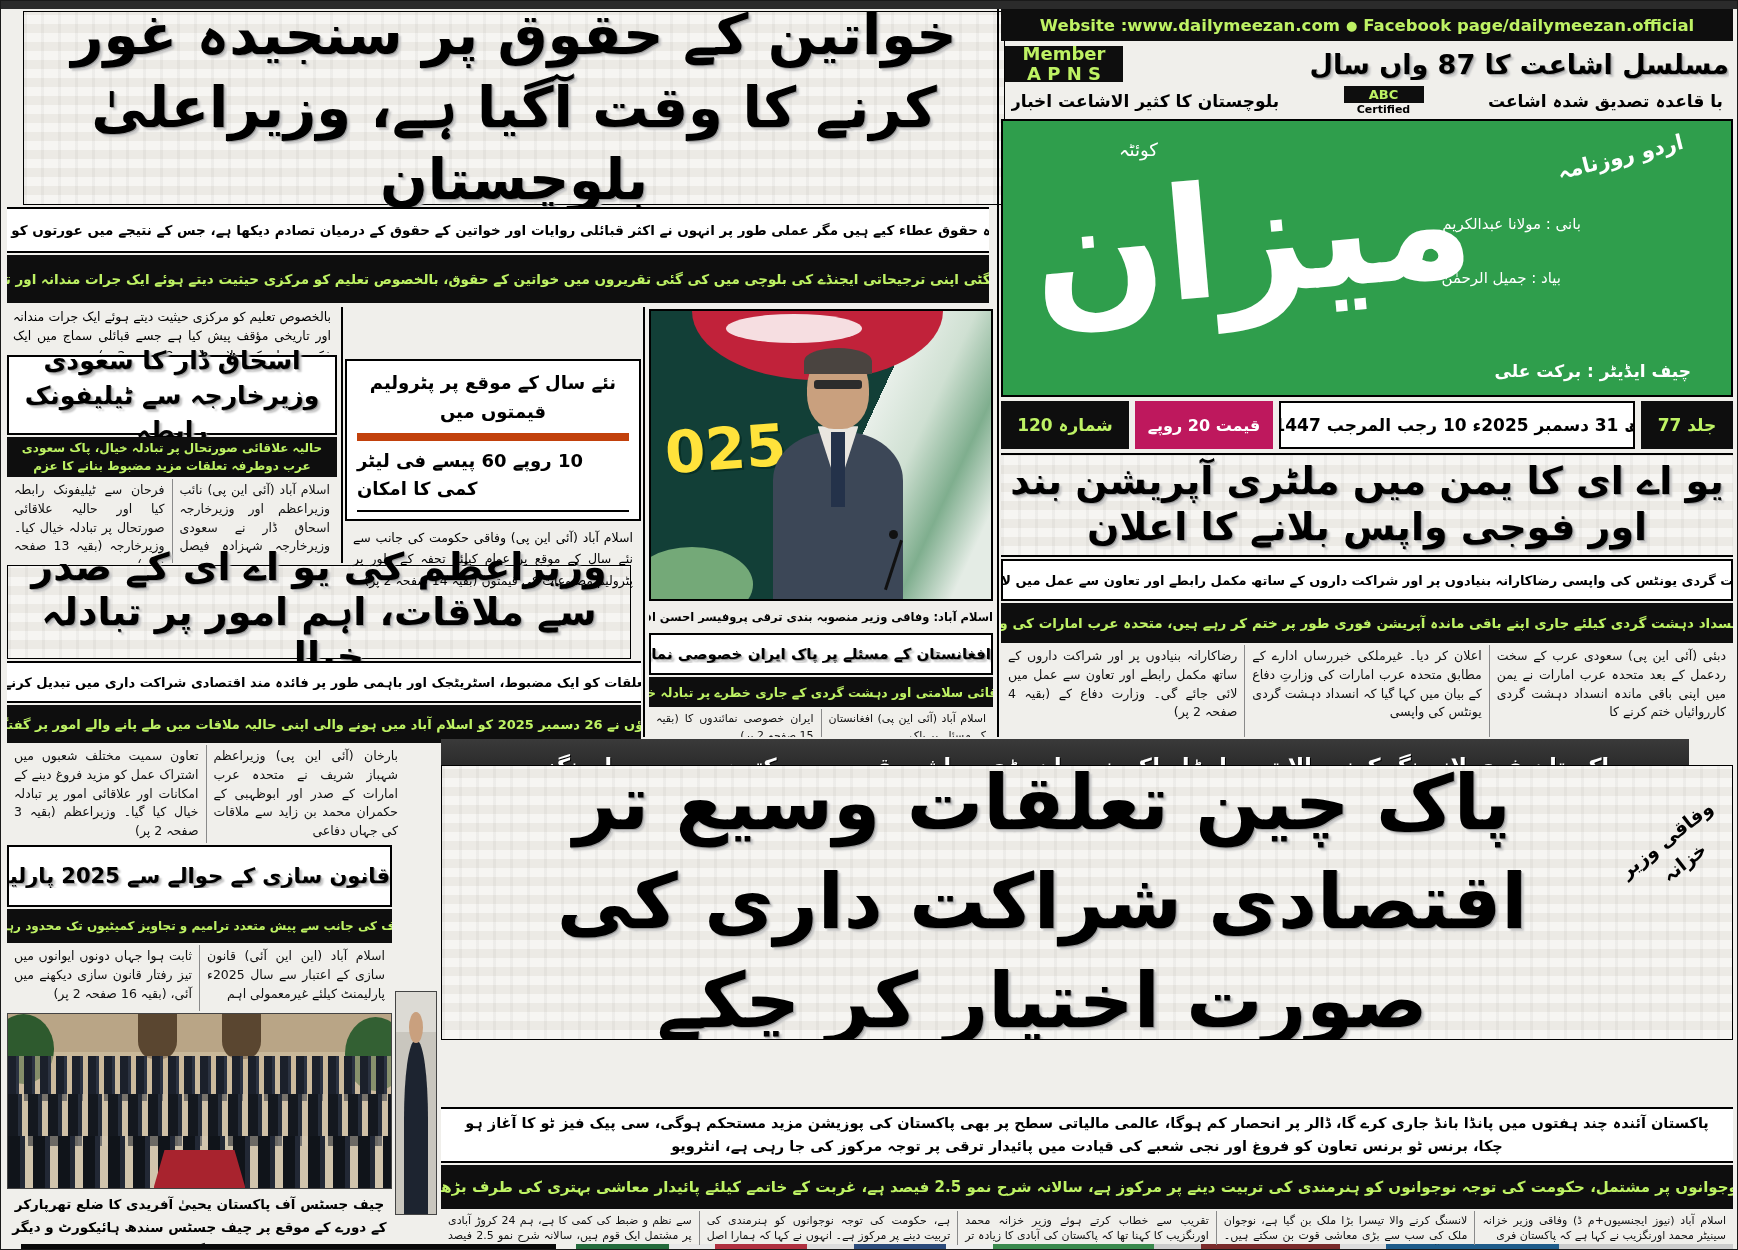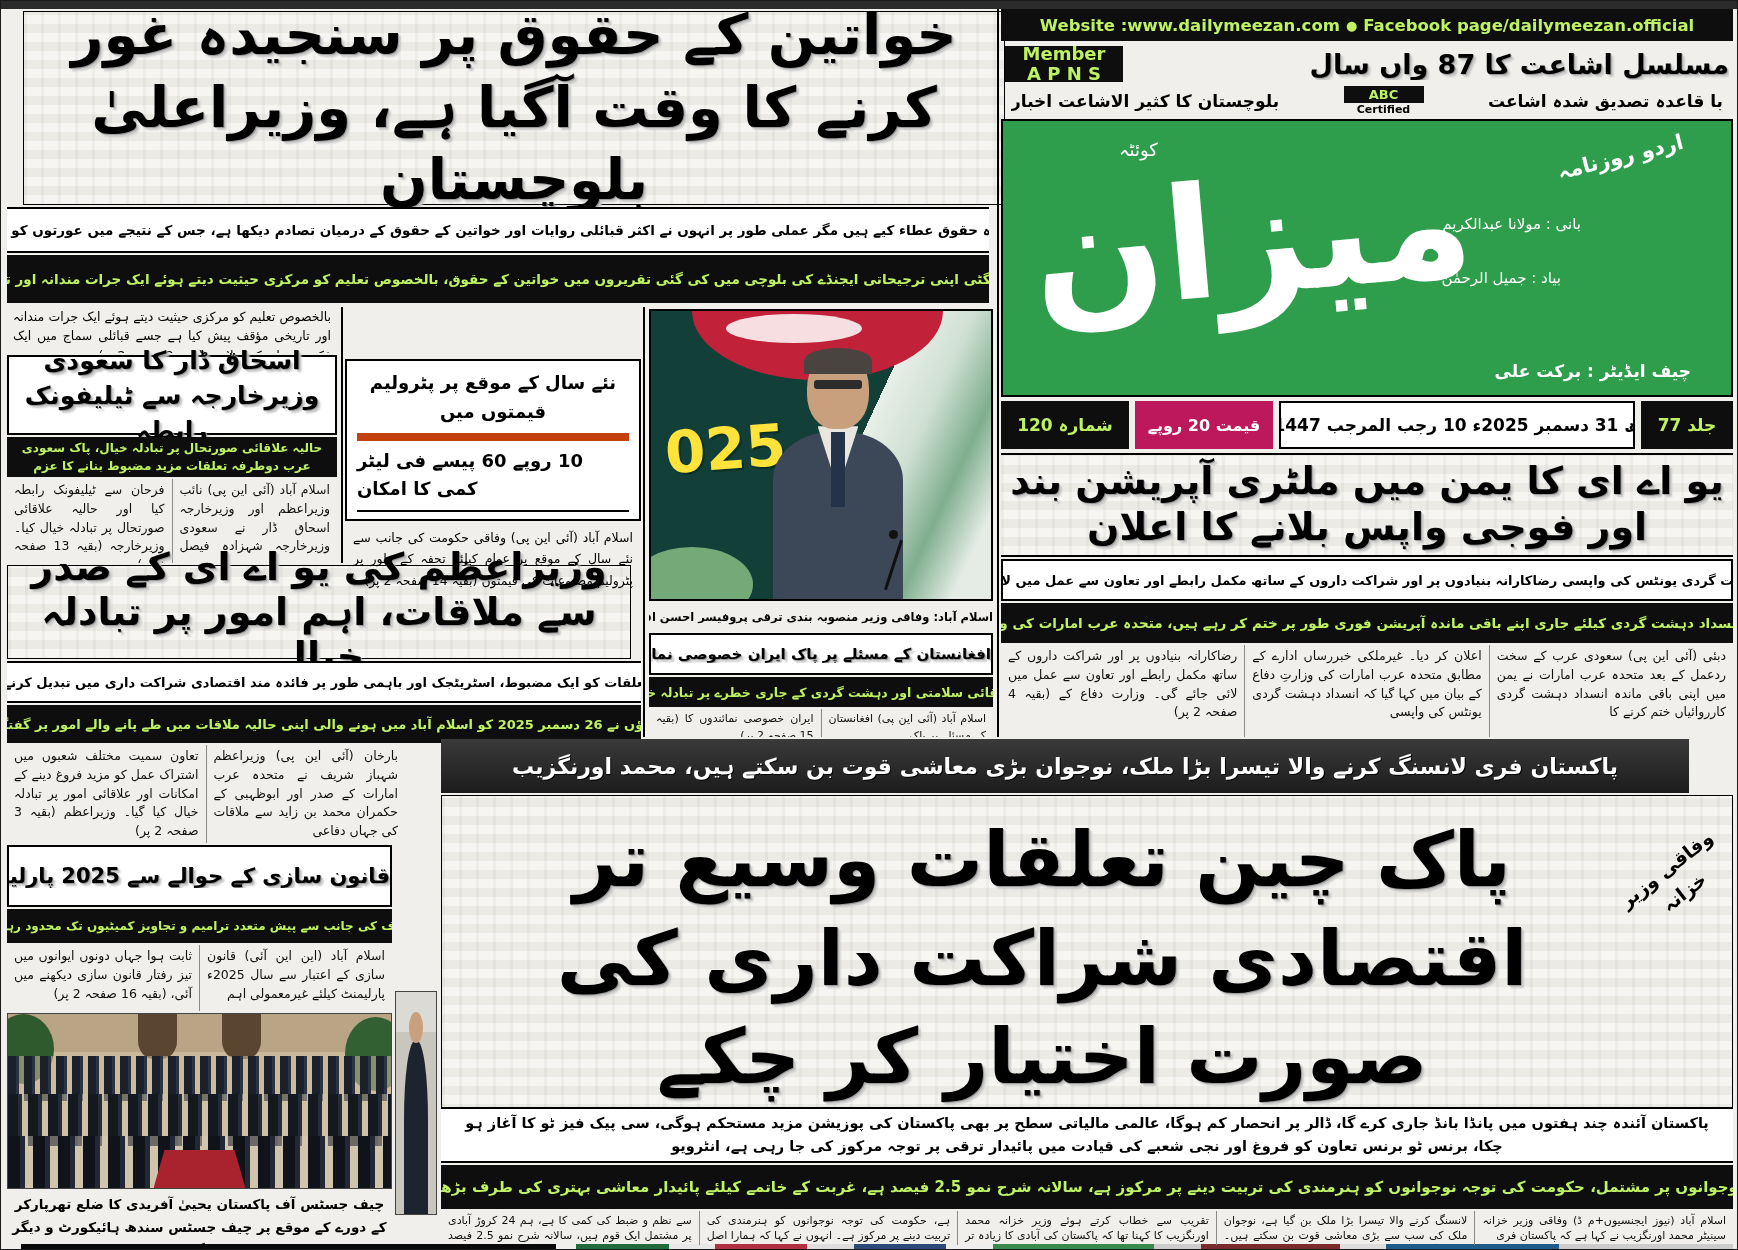--- a/index.html
+++ b/index.html
@@ -169,21 +169,21 @@
   </div>
   <div class="abs center rtl nowrap" style="left:1000px;top:558px;width:732px;height:42px;background:#fff;border:2px solid #000;font-size:13px;font-weight:bold">انسداد دہشت گردی یونٹس کی واپسی رضاکارانہ بنیادوں پر اور شراکت داروں کے ساتھ مکمل رابطے اور تعاون سے عمل میں لائی جائے گی</div>
   <div class="abs strip center rtl nowrap" style="left:1000px;top:602px;width:732px;height:40px;font-size:13.5px;font-weight:bold">یمن میں انسداد دہشت گردی کیلئے جاری اپنے باقی ماندہ آپریشن فوری طور پر ختم کر رہے ہیں، متحدہ عرب امارات کی وزارتِ دفاع</div>
   <div class="abs body-cols" style="left:1000px;top:644px;width:732px;height:92px">
     <div>دبئی (آئی این پی) سعودی عرب کے سخت ردعمل کے بعد متحدہ عرب امارات نے یمن میں اپنی باقی ماندہ انسداد دہشت گردی کارروائیاں ختم کرنے کا</div>
     <div>اعلان کر دیا۔ غیرملکی خبررساں ادارے کے مطابق متحدہ عرب امارات کی وزارتِ دفاع کے بیان میں کہا گیا کہ انسداد دہشت گردی یونٹس کی واپسی</div>
     <div>رضاکارانہ بنیادوں پر اور شراکت داروں کے ساتھ مکمل رابطے اور تعاون سے عمل میں لائی جائے گی۔ وزارت دفاع کے (بقیہ 4 صفحہ 2 پر)</div>
   </div>
 
   <div class="abs gstrip center rtl nowrap" style="left:440px;top:738px;width:1248px;height:54px;font-size:22px;font-weight:bold;letter-spacing:1px;text-shadow:1px 1px 0 #000">پاکستان فری لانسنگ کرنے والا تیسرا بڑا ملک، نوجوان بڑی معاشی قوت بن سکتے ہیں، محمد اورنگزیب</div>
-  <div class="abs box texture" style="left:440px;top:794px;width:1292px;height:328px;border-width:1.5px;overflow:hidden">
+  <div class="abs box texture" style="left:440px;top:764px;width:1292px;height:275px;border-width:1.5px;overflow:hidden">
     <div class="center rtl" style="position:absolute;left:0;top:0;right:90px;bottom:0">
       <div class="hl emboss" style="font-size:76px;line-height:1.3;text-align:center">پاک چین تعلقات وسیع تر اقتصادی شراکت داری کی صورت اختیار کر چکے</div>
     </div>
     <div class="abs rtl hl" style="right:-18px;top:56px;width:150px;font-size:19px;text-align:center;transform:rotate(-38deg);line-height:1.5">وفاقی وزیر خزانہ</div>
   </div>
   <div class="abs center rtl" style="left:440px;top:1106px;width:1292px;height:56px;background:#fff;border-top:2px solid #000;border-bottom:2px solid #000;font-size:14.5px;font-weight:bold;line-height:1.6;padding:0 10px">پاکستان آئندہ چند ہفتوں میں پانڈا بانڈ جاری کرے گا، ڈالر پر انحصار کم ہوگا، عالمی مالیاتی سطح پر بھی پاکستان کی پوزیشن مزید مستحکم ہوگی، سی پیک فیز ٹو کا آغاز ہو چکا، برنس ٹو برنس تعاون کو فروغ اور نجی شعبے کی قیادت میں پائیدار ترقی پر توجہ مرکوز کی جا رہی ہے، انٹرویو</div>
   <div class="abs strip center rtl nowrap" style="left:440px;top:1164px;width:1292px;height:44px;font-size:15px;font-weight:bold">پاکستان کی آبادی کا زیادہ تر حصہ نوجوانوں پر مشتمل، حکومت کی توجہ نوجوانوں کو ہنرمندی کی تربیت دینے پر مرکوز ہے، سالانہ شرح نمو 2.5 فیصد ہے، غربت کے خاتمے کیلئے پائیدار معاشی بہتری کی طرف بڑھنا بہت ضروری ہے، تقریب سے خطاب</div>
   <div class="abs body-cols" style="left:440px;top:1210px;width:1292px;height:34px">
     <div style="font-size:11px;line-height:1.4">اسلام آباد (نیوز ایجنسیوں+م ڈ) وفاقی وزیر خزانہ سینیٹر محمد اورنگزیب نے کہا ہے کہ پاکستان فری</div>
     <div style="font-size:11px;line-height:1.4">لانسنگ کرنے والا تیسرا بڑا ملک بن گیا ہے، نوجوان ملک کی سب سے بڑی معاشی قوت بن سکتے ہیں۔ اسلام آباد میں</div>

